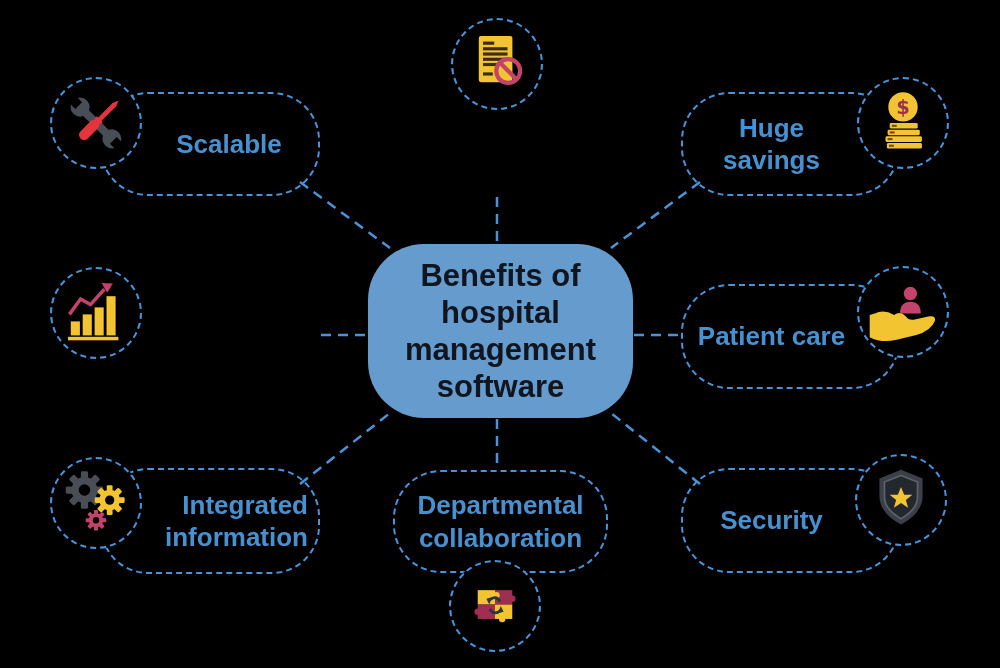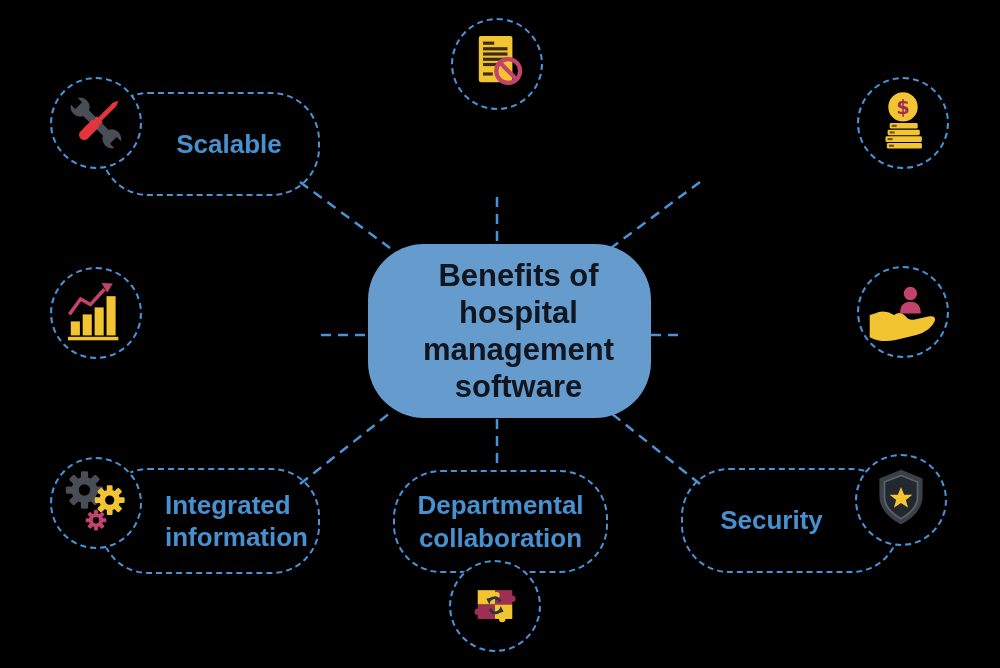--- a/index.html
+++ b/index.html
@@ -15,25 +15,25 @@
     border-radius:48px;
     display:flex;align-items:center;justify-content:center;
   }
   .label{
     color:var(--label_blue,#4791d0);
     font-size:26px;font-weight:bold;line-height:1.25;
     white-space:pre-line;text-align:center;
   }
   .pad-left{padding-left:46px;padding-right:8px;}
   .pad-right{padding-right:46px;padding-left:8px;}
-  .node-integrated .label{text-align:left;margin-left:15px;}
+  .node-integrated .label{text-align:right;margin-left:15px;}
   .center-node{
     position:absolute;left:368px;top:244px;width:265px;height:174px;z-index:2;
     background:var(--center_fill,#659ccd);border-radius:56px;
-    display:flex;align-items:center;justify-content:center;padding-left:18px;
+    display:flex;align-items:center;justify-content:center;
   }
   .center-label{
     color:var(--center_text,#10151f);
     font-size:31px;font-weight:bold;line-height:1.2;
     white-space:pre-line;text-align:center;
   }
   .icon-circle{
     position:absolute;z-index:3;box-sizing:border-box;
     width:92px;height:92px;border-radius:50%;
     background:#000;border:2px dashed var(--line_blue,#4a93d9);
@@ -79,20 +79,26 @@
   <div class="center-node">
     <div class="center-label">Benefits of
 hospital
 management
 software</div>
   </div>
 
   <div class="node node-scalable pad-left">
     <span class="label">Scalable</span>
   </div>
+  <div class="node node-savings pad-right">
+    <span class="label">Huge savings</span>
+  </div>
+  <div class="node node-patient pad-right">
+    <span class="label">Patient care</span>
+  </div>
   <div class="node node-integrated pad-left">
     <span class="label">Integrated
 information</span>
   </div>
   <div class="node node-security pad-right">
     <span class="label">Security</span>
   </div>
   <div class="node node-collab">
     <span class="label">Departmental
 collaboration</span>

